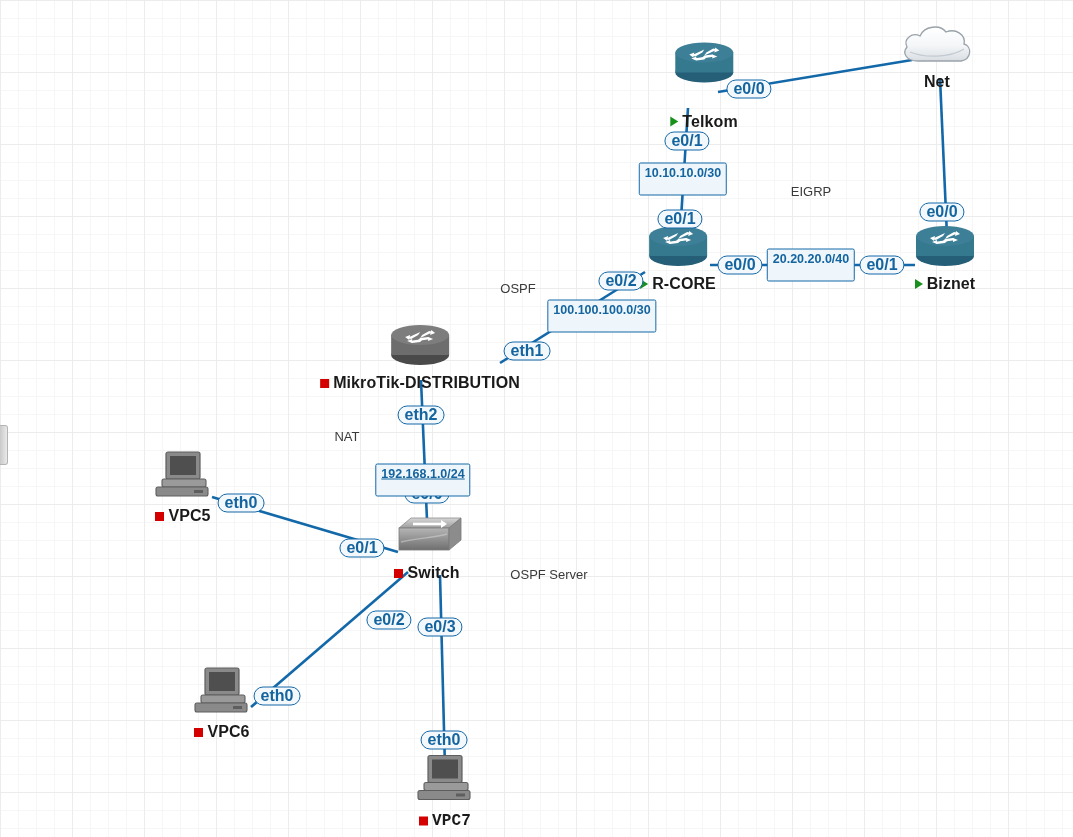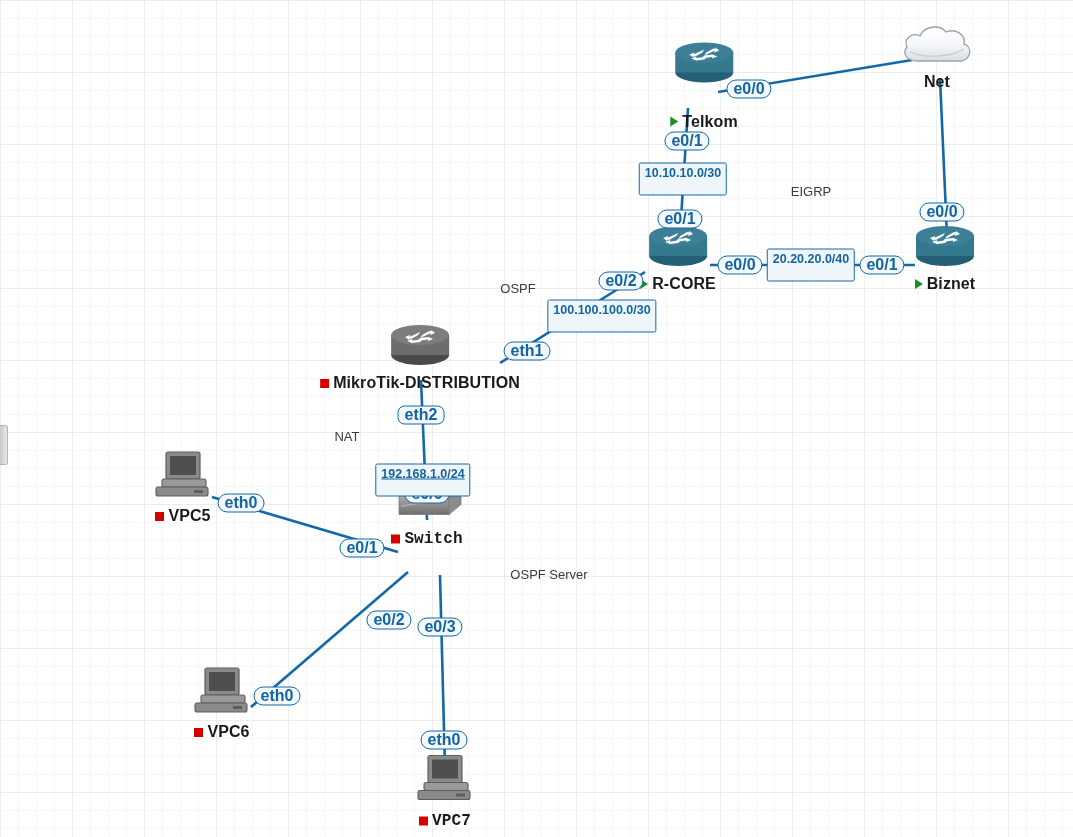--- a/index.html
+++ b/index.html
@@ -224,21 +224,21 @@
       <path d="M20 19 l5 -2 l0 4 z"></path>
       <path d="M44 17 L30 19 L33 16 L41 15 Z"></path>
       <path d="M46 17 l-5 2 l0 -4 z"></path>
     </g>
   </svg></div>
         <div class="node-label">
           <span class="status-stop"></span>
           <span>MikroTik-DISTRIBUTION</span>
         </div>
       </div>
-      <div class="node" style="left: 427px; top: 512px; font-family: Liberation Mono, monospace;">
+      <div class="node" style="left: 427px; top: 547px;">
         <div class="node-icon"><svg width="76" height="46" viewBox="0 0 76 46">
     <defs>
       <linearGradient id="sgTop" x1="0" y1="0" x2="0" y2="1">
         <stop offset="0" stop-color="#d7d7d7"></stop>
                 <stop offset="1" stop-color="#9d9d9d"></stop>
       </linearGradient>
       <linearGradient id="sgFront" x1="0" y1="0" x2="0" y2="1">
         <stop offset="0" stop-color="#b5b5b5"></stop>
                 <stop offset="1" stop-color="#6f6f6f"></stop>
       </linearGradient>
@@ -297,21 +297,21 @@
     </div>
   <div id="label-layer">
       <div class="port" style="left: 749px; top: 89px;">e0/0</div>
       <div class="port" style="left: 687px; top: 141px;">e0/1</div>
       <div class="port" style="left: 680px; top: 219px;">e0/1</div>
       <div class="port" style="left: 740px; top: 265px;">e0/0</div>
       <div class="port" style="left: 621px; top: 281px;">e0/2</div>
       <div class="port" style="left: 882px; top: 265px;">e0/1</div>
       <div class="port" style="left: 942px; top: 212px;">e0/0</div>
       <div class="port" style="left: 521px; top: 351px; margin-left: 6px;">eth1</div>
-      <div class="port" style="left: 421px; top: 415px; border-radius: 7px;">eth2</div>
+      <div class="port" style="left: 421px; top: 415px;">eth2</div>
       <div class="port" style="left: 427px; top: 494px;">e0/0</div>
       <div class="port" style="left: 362px; top: 548px;">e0/1</div>
       <div class="port" style="left: 389px; top: 620px;">e0/2</div>
       <div class="port" style="left: 440px; top: 627px;">e0/3</div>
       <div class="port" style="left: 241px; top: 503px;">eth0</div>
       <div class="port" style="left: 277px; top: 696px;">eth0</div>
       <div class="port" style="left: 444px; top: 740px;">eth0</div>
       <div class="netlabel" style="left: 683px; top: 179px;">10.10.10.0/30</div>
       <div class="netlabel" style="left: 811px; top: 265px;">20.20.20.0/40</div>
       <div class="netlabel" style="left: 572px; top: 316px; margin-left: 30px;">100.100.100.0/30</div>

